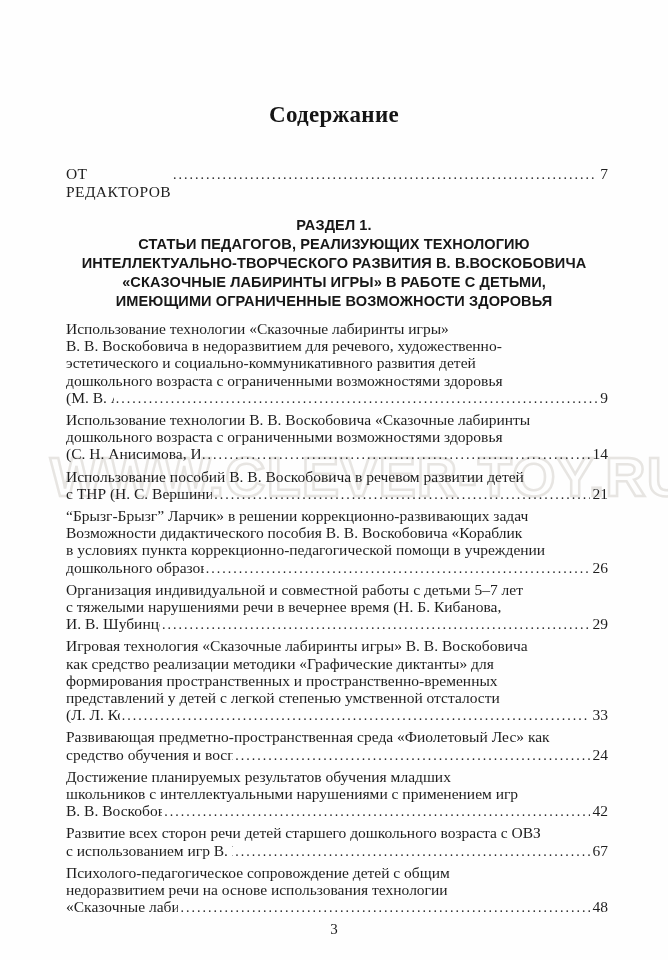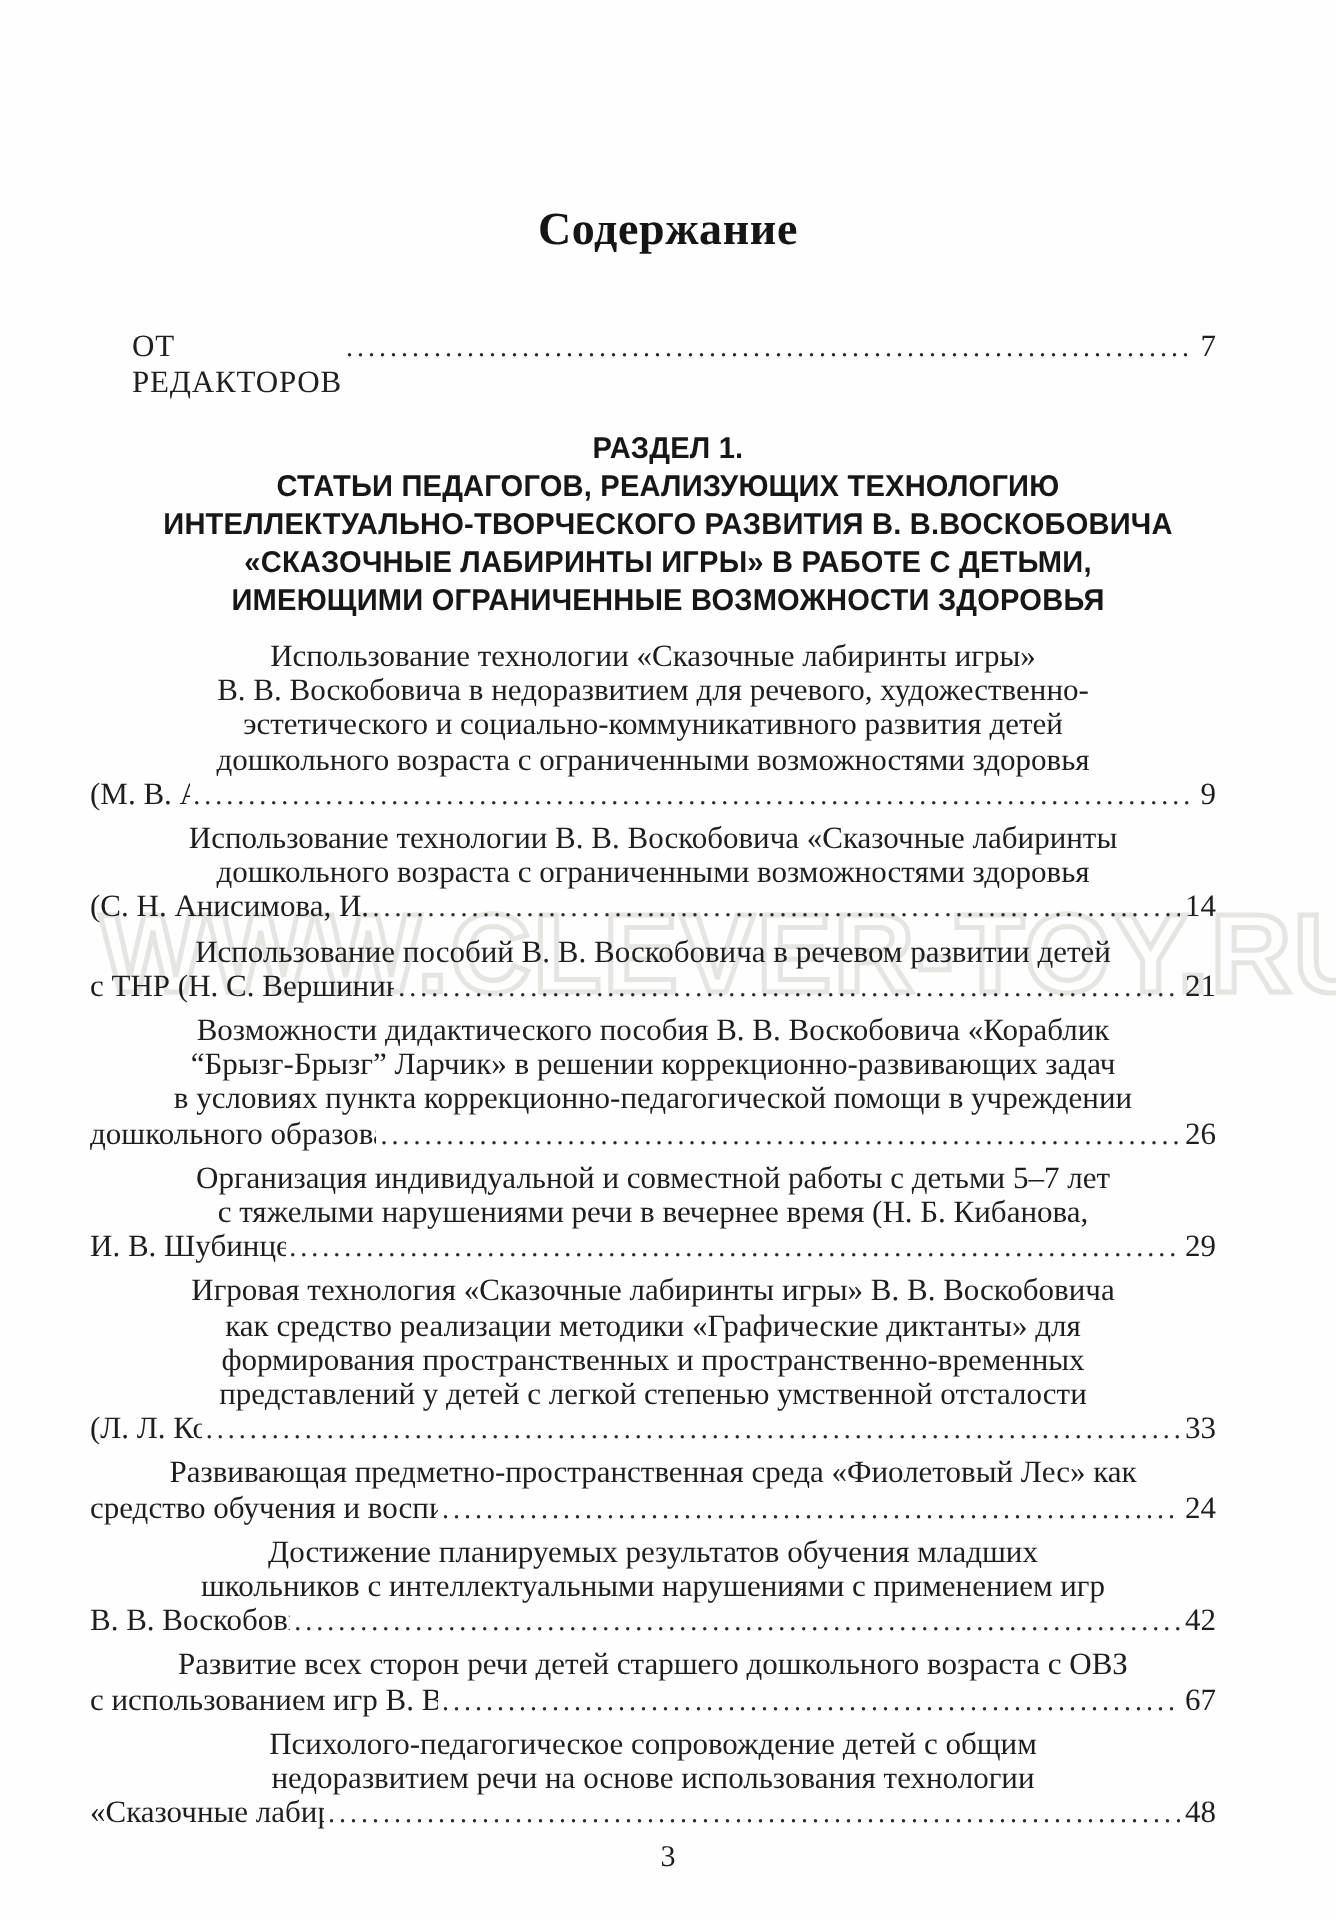--- a/index.html
+++ b/index.html
@@ -61,25 +61,24 @@
     font-family:"Liberation Sans", sans-serif;
     font-weight:bold;
     font-size:15px;
     line-height:19px;
     color:#171717;
     transform:scaleX(0.97);
     letter-spacing:0.1px;
   }
 
   .toc {
-    margin:10px 60px 0 45px;
+    margin:10px 60px 0 66px;
     font-size:15.5px;
     line-height:17.2px;
     color:#1e1e1e;
-    text-align:center;
   }
   .entry { margin-bottom:4px; }
   .entry-line { white-space:nowrap; }
   .last-text { flex:0 1 auto; white-space:nowrap; overflow:hidden; }
 
   .footer-page-number {
     position:absolute;
     top:921px; left:0; right:0;
     text-align:center;
     font-size:15px;
@@ -134,22 +133,22 @@
         </div>
         <div class="entry">
           <div class="entry-line">Использование пособий В. В. Воскобовича в речевом развитии детей</div>
           <div class="leader-row">
             <span class="last-text">с ТНР (Н. С. Вершинина, Е. Ф. Ладейщикова, О. А. Промахова)</span>
             <span class="dots"></span>
             <span class="pgnum">21</span>
           </div>
         </div>
         <div class="entry">
+          <div class="entry-line">“Брызг-Брызг” Ларчик» в решении коррекционно-развивающих задач</div>
           <div class="entry-line">Возможности дидактического пособия В. В. Воскобовича «Кораблик</div>
-          <div class="entry-line">“Брызг-Брызг” Ларчик» в решении коррекционно-развивающих задач</div>
           <div class="entry-line">в условиях пункта коррекционно-педагогической помощи в учреждении</div>
           <div class="leader-row">
             <span class="last-text">дошкольного образования (Е. В. Карпеченко, Е. М. Дунец)</span>
             <span class="dots"></span>
             <span class="pgnum">26</span>
           </div>
         </div>
         <div class="entry">
           <div class="entry-line">Организация индивидуальной и совместной работы с детьми 5–7 лет</div>
           <div class="entry-line">с тяжелыми нарушениями речи в вечернее время (Н. Б. Кибанова,</div>

